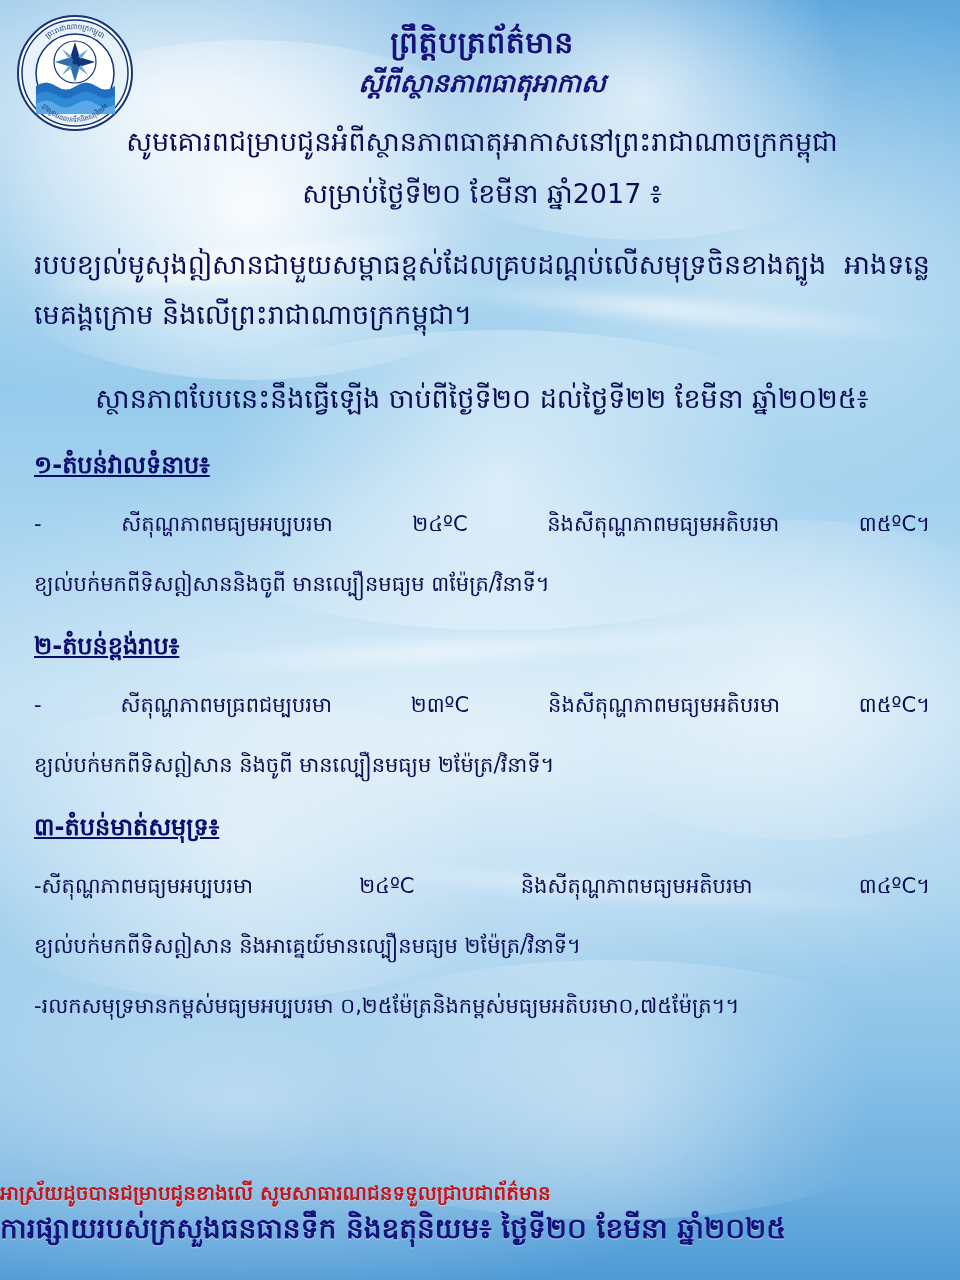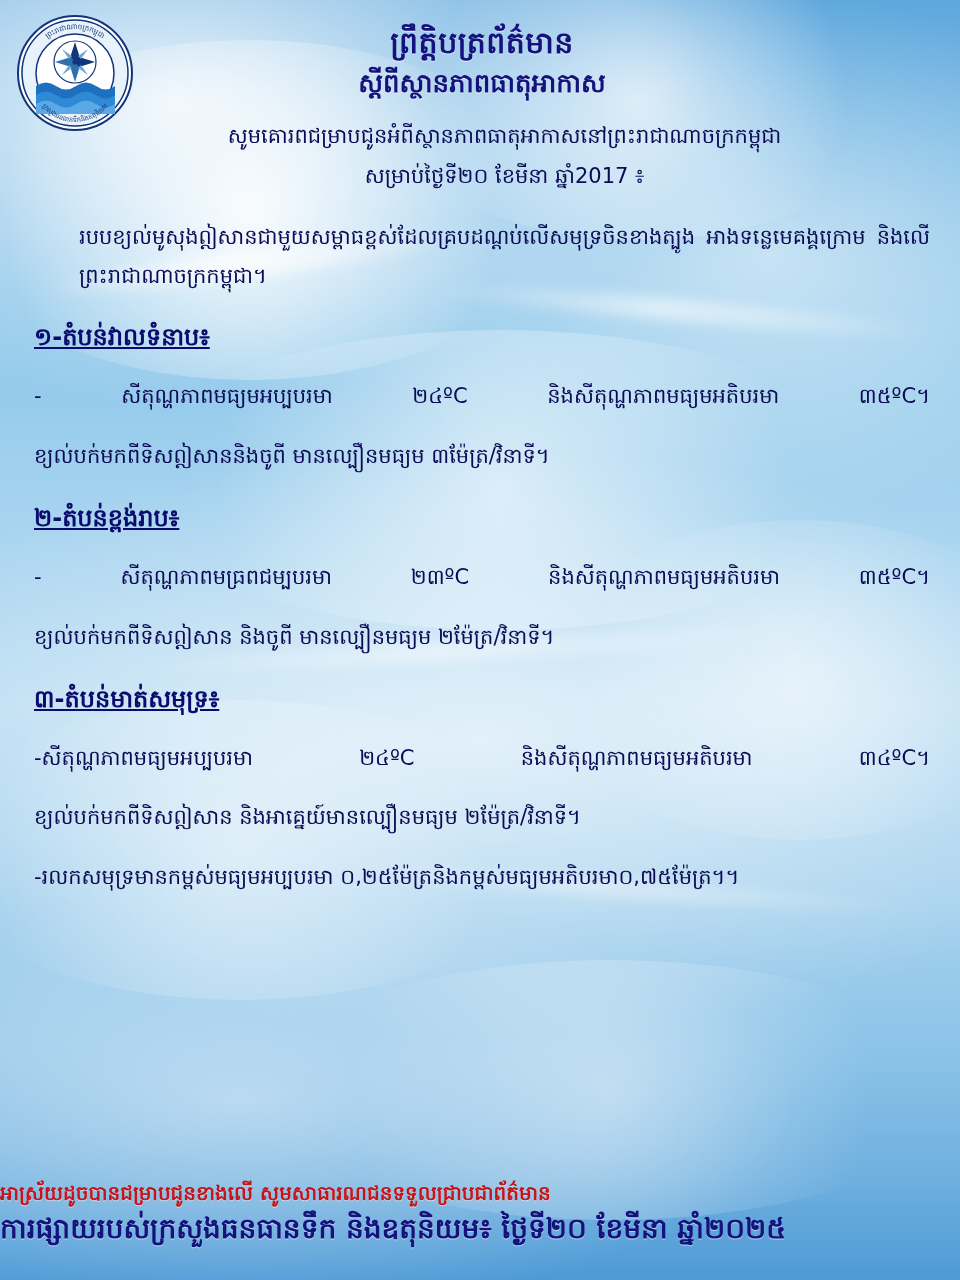--- a/index.html
+++ b/index.html
@@ -89,30 +89,30 @@
     line-height: 1.25;
     text-shadow: 0 1px 0 rgba(255,255,255,.6);
   }
   .title-sub {
     font-size: 26px;
     font-weight: bold;
     color: #14137e;
     line-height: 1.35;
     margin-top: 4px;
     text-shadow: 0 1px 0 rgba(255,255,255,.6);
+    font-style: italic;
   }
 
   .para {
-    font-size: 21px;
+    font-size: 27px;
     line-height: 1.85;
     color: #0a0a55;
     margin-top: 16px;
     text-align: justify;
     text-align-last: center;
-    margin-left: 45px;
   }
   .para.center {
     text-align: center;
     text-align-last: center;
   }
   .para.block {
     text-align: justify;
     text-align-last: left;
   }
 
@@ -216,20 +216,21 @@
     <div class="title-block">
       <div class="title-main">ព្រឹត្តិបត្រព័ត៌មាន</div>
       <div class="title-sub">ស្ដីពីស្ថានភាពធាតុអាកាស</div>
     </div>
 
     <div class="para center">សូមគោរពជម្រាបជូនអំពីស្ថានភាពធាតុអាកាសនៅព្រះរាជាណាចក្រកម្ពុជា</div>
     <div class="para center" style="margin-top:2px;">សម្រាប់ថ្ងៃទី២០ ខែមីនា ឆ្នាំ2017 ៖</div>
 
     <div class="para block" style="margin-top:22px;">របបខ្យល់មូសុងឦសានជាមួយសម្ពាធខ្ពស់ដែលគ្របដណ្ដប់លើសមុទ្រចិនខាងត្បូង អាងទន្លេមេគង្គក្រោម និងលើព្រះរាជាណាចក្រកម្ពុជា។</div>
 
+    <div class="para center" style="margin-top:34px;">ស្ថានភាពបែបនេះនឹងធ្វើឡើង ចាប់ពីថ្ងៃទី២០ ដល់ថ្ងៃទី២២ ខែមីនា ឆ្នាំ២០២៥៖</div>
 
     <div class="section-heading">១-តំបន់វាលទំនាប៖</div>
     <div class="bullet spread">- សីតុណ្ហភាពមធ្យមអប្បបរមា  ២៤ºC   និងសីតុណ្ហភាពមធ្យមអតិបរមា   ៣៥ºC។</div>
     <div class="bullet">ខ្យល់បក់មកពីទិសឦសាននិងចូពី មានល្បឿនមធ្យម ៣ម៉ែត្រ/វិនាទី។</div>
 
     <div class="section-heading">២-តំបន់ខ្ពង់រាប៖</div>
     <div class="bullet spread">- សីតុណ្ហភាពមធ្រពជម្បបរមា  ២៣ºC  និងសីតុណ្ហភាពមធ្យមអតិបរមា   ៣៥ºC។</div>
     <div class="bullet">ខ្យល់បក់មកពីទិសឦសាន និងចូពី មានល្បឿនមធ្យម ២ម៉ែត្រ/វិនាទី។</div>
 
     <div class="section-heading">៣-តំបន់មាត់សមុទ្រ៖</div>

